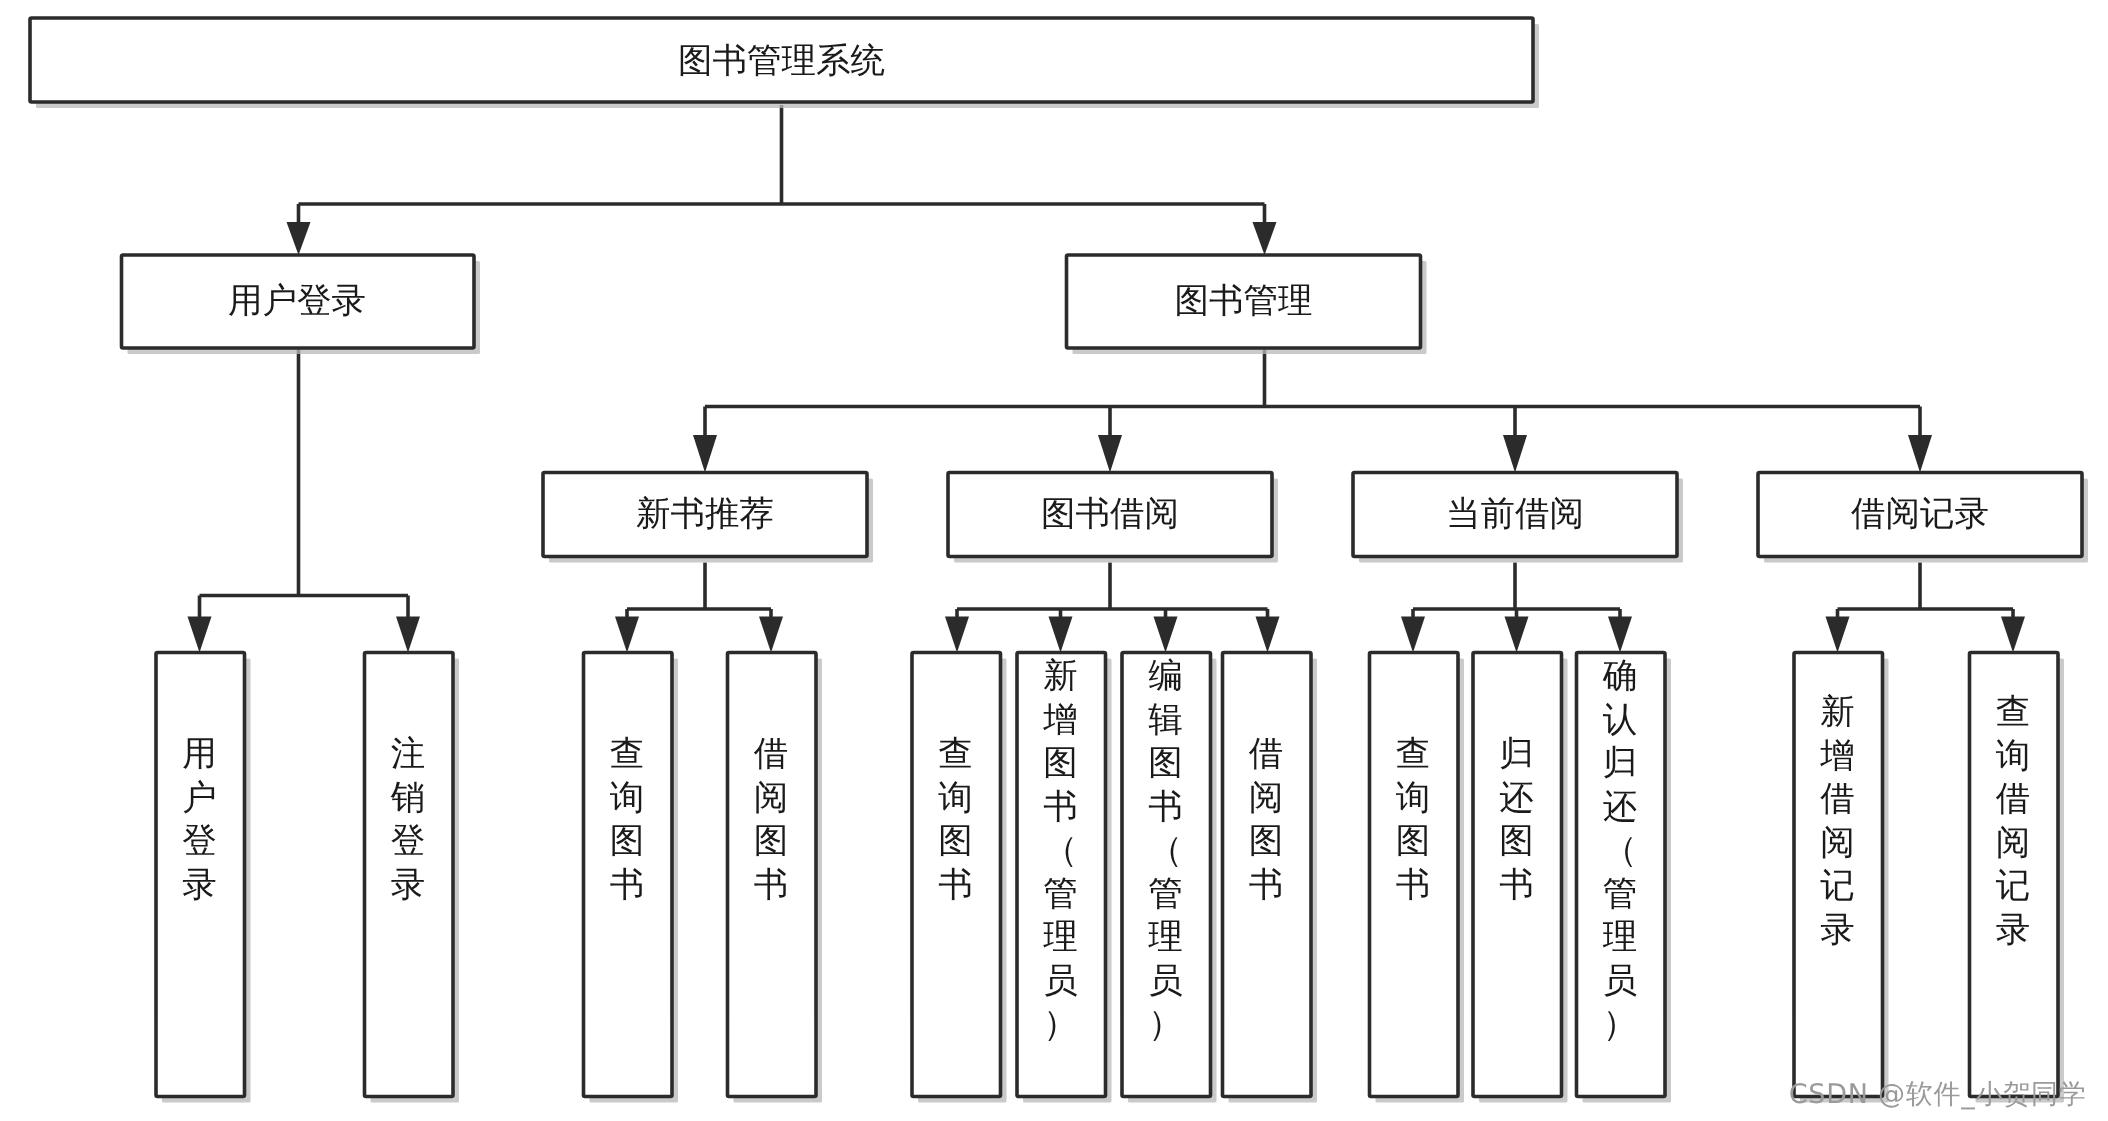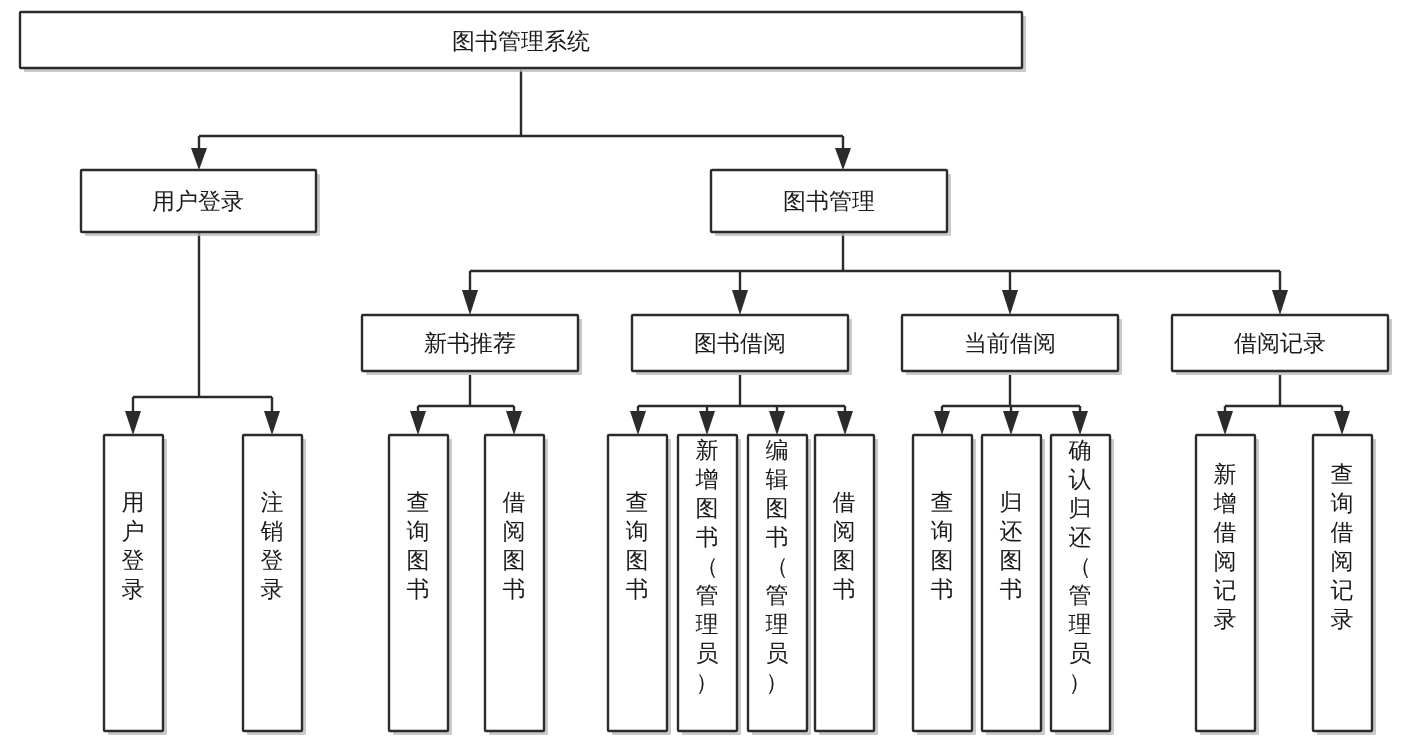--- a/index.html
+++ b/index.html
@@ -250,13 +250,14 @@
       <text class="node-label-v" x="1225" y="482"><tspan x="1225" dy="0">新</tspan><tspan x="1225" dy="29">增</tspan><tspan x="1225" dy="29">借</tspan><tspan x="1225" dy="29">阅</tspan><tspan x="1225" dy="29">记</tspan><tspan x="1225" dy="29">录</tspan></text>
     </g>
     <g>
       <rect class="node-shadow" x="1317" y="439" width="59" height="296" rx="1"></rect>
       <rect class="node-box" x="1313" y="435" width="59" height="296" rx="1"></rect>
       <text class="node-label-v" x="1342" y="482"><tspan x="1342" dy="0">查</tspan><tspan x="1342" dy="29">询</tspan><tspan x="1342" dy="29">借</tspan><tspan x="1342" dy="29">阅</tspan><tspan x="1342" dy="29">记</tspan><tspan x="1342" dy="29">录</tspan></text>
     </g>
 
   </svg>
 
+  <div class="watermark">CSDN @软件_小贺同学</div>
 </div>
 
 </body></html>

